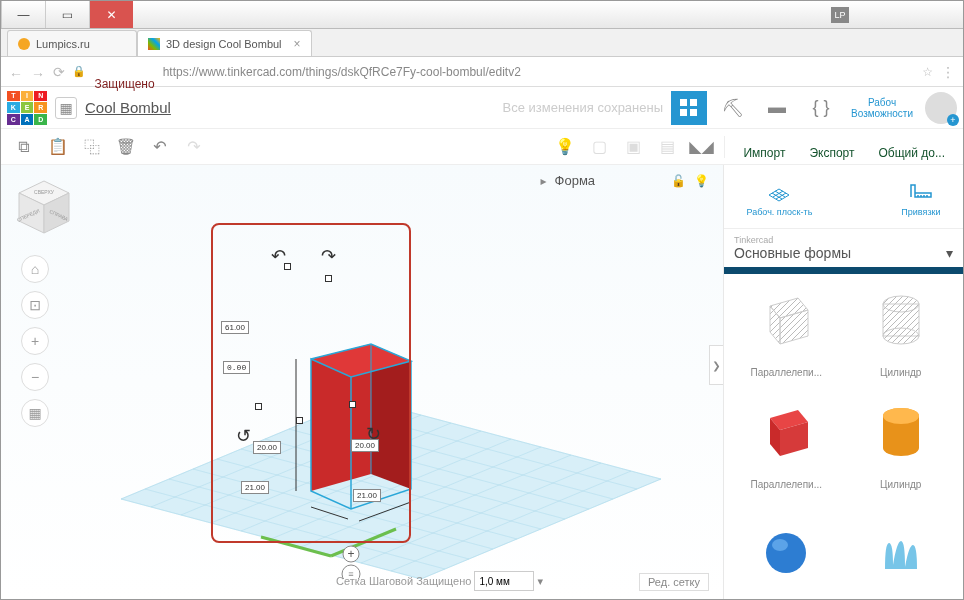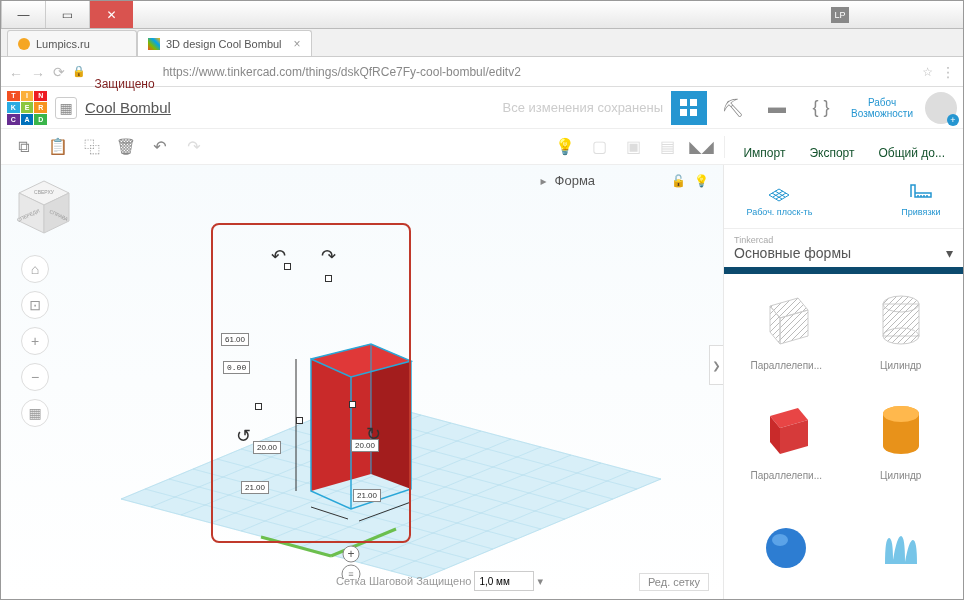--- a/index.html
+++ b/index.html
@@ -73,21 +73,21 @@
 
 
 .sidebar { width:240px; border-left:1px solid #e8e8e8; display:flex; flex-direction:column; background:#fafafa; }
 .sb-tools { height:64px; display:flex; justify-content:space-around; align-items:center; border-bottom:1px solid #eee; background:#fff;gap:44px; }
 .sb-tool { display:flex; flex-direction:column; align-items:center; gap:2px; font-size:9px; color:#2596d1; }
 .sb-tool svg { width:28px; height:28px; }
 .sb-select { padding:6px 10px; border-bottom:7px solid #0c4a6e; background:#fff; }
 .sb-select .small { font-size:9px; color:#aaa; }
 .sb-select .big { font-size:14px; color:#555; display:flex; justify-content:space-between; align-items:center; }
 .shape-grid { flex:1; overflow-y:auto; padding:10px; display:grid; grid-template-columns:1fr 1fr; gap:10px; background:#fff; }
-.shape-item { display:flex; flex-direction:column; align-items:center; gap:4px; font-size:10px; color:#888; }
+.shape-item { display:flex; flex-direction:column; align-items:center; gap:11px; font-size:10px; color:#888; }
 .shape-thumb { width:72px; height:72px; display:flex; align-items:center; justify-content:center; }
 
 .dim-label { position:absolute; background:#fff; border:1px solid #888; font-size:8px; padding:1px 3px; color:#333; z-index:12; }
 .handle { position:absolute; width:7px; height:7px; background:#fff; border:1px solid #333; z-index:13; }
 .rot-arrow { position:absolute; font-size:18px; color:#333; z-index:13; }
 
 .collapse-btn { position:absolute; top:180px; right:0; width:14px; height:40px; background:#fff; border:1px solid #ddd; border-right:none; display:flex; align-items:center; justify-content:center; font-size:10px; color:#888; z-index:5; }
 </style>
 </head>
 <body>
@@ -260,21 +260,21 @@
       <g>
         <circle cx="270" cy="255" r="8" fill="#fff" stroke="#888"></circle>
         <text x="270" y="259" font-size="12" text-anchor="middle" fill="#555">+</text>
       </g>
       <g>
         <circle cx="270" cy="275" r="9" fill="none" stroke="#888"></circle>
         <text x="270" y="278" font-size="9" text-anchor="middle" fill="#888">≡</text>
       </g>
     </svg>
 
-    <div class="dim-label" style="top:156px; left:220px;margin-top:12px;">61.00</div>
+    <div class="dim-label" style="top:156px; left:220px;">61.00</div>
     <div class="dim-label" style="top:196px; left:222px;font-family:Liberation Mono, monospace;">0.00</div>
     <div class="dim-label" style="top:276px; left:252px;">20.00</div>
     <div class="dim-label" style="top:274px; left:350px;">20.00</div>
     <div class="dim-label" style="top:316px; left:240px;">21.00</div>
     <div class="dim-label" style="top:324px; left:352px;">21.00</div>
 
     <div class="handle" style="top:98px; left:283px;"></div>
     <div class="handle" style="top:110px; left:324px;"></div>
     <div class="handle" style="top:238px; left:254px;"></div>
     <div class="handle" style="top:252px; left:295px;"></div>

